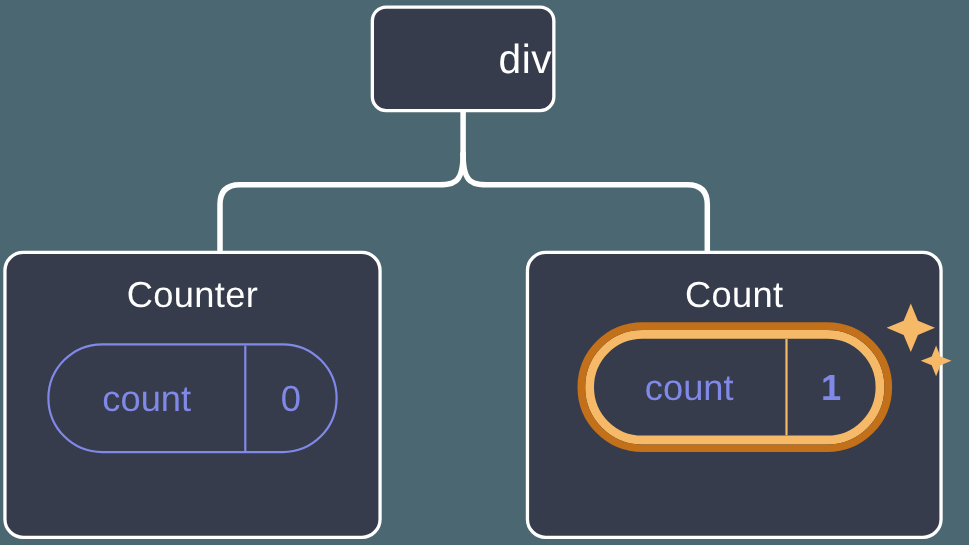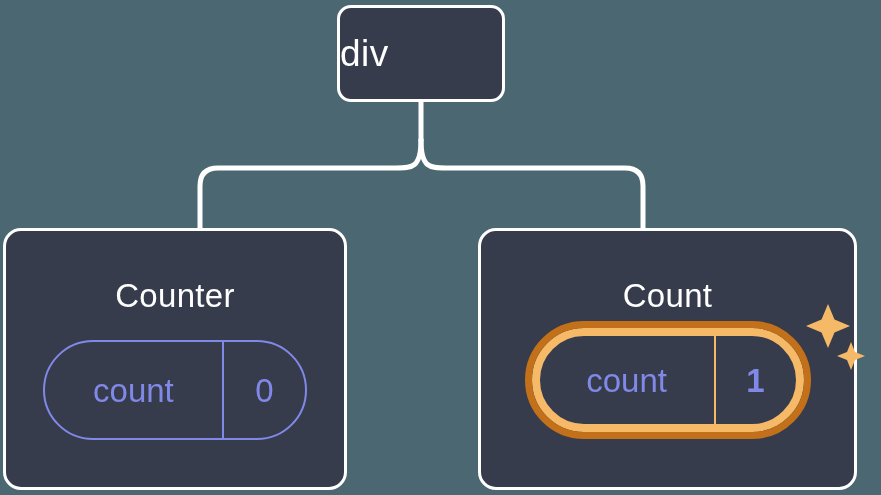--- a/index.html
+++ b/index.html
@@ -41,21 +41,22 @@
 
   
   #node-root {
     left: 337px;
     top: 5px;
     width: 168px;
     height: 97px;
     border-radius: 14px;
     display: flex;
     align-items: center;
-    justify-content: flex-start;
+    justify-content: flex-end;
+    padding-left: 48px;
   }
   .root-label {
     color: #ffffff;
     font-size: 37px;
     line-height: 1;
     letter-spacing: 0.5px;
   }
 
   
   .child-node {
@@ -73,21 +74,21 @@
   #node-count {
     left: 478px;
     top: 228px;
     width: 379px;
     height: 262px;
   }
   .child-title {
     color: #ffffff;
     font-size: 33px;
     line-height: 1;
-    margin-top: 48px;
+    margin-top: 20px;
     letter-spacing: 0.3px;
     white-space: nowrap;
   }
 
   
   .pill-wrap {
     position: relative;
     margin-top: 28px;
   }
   .pill {

